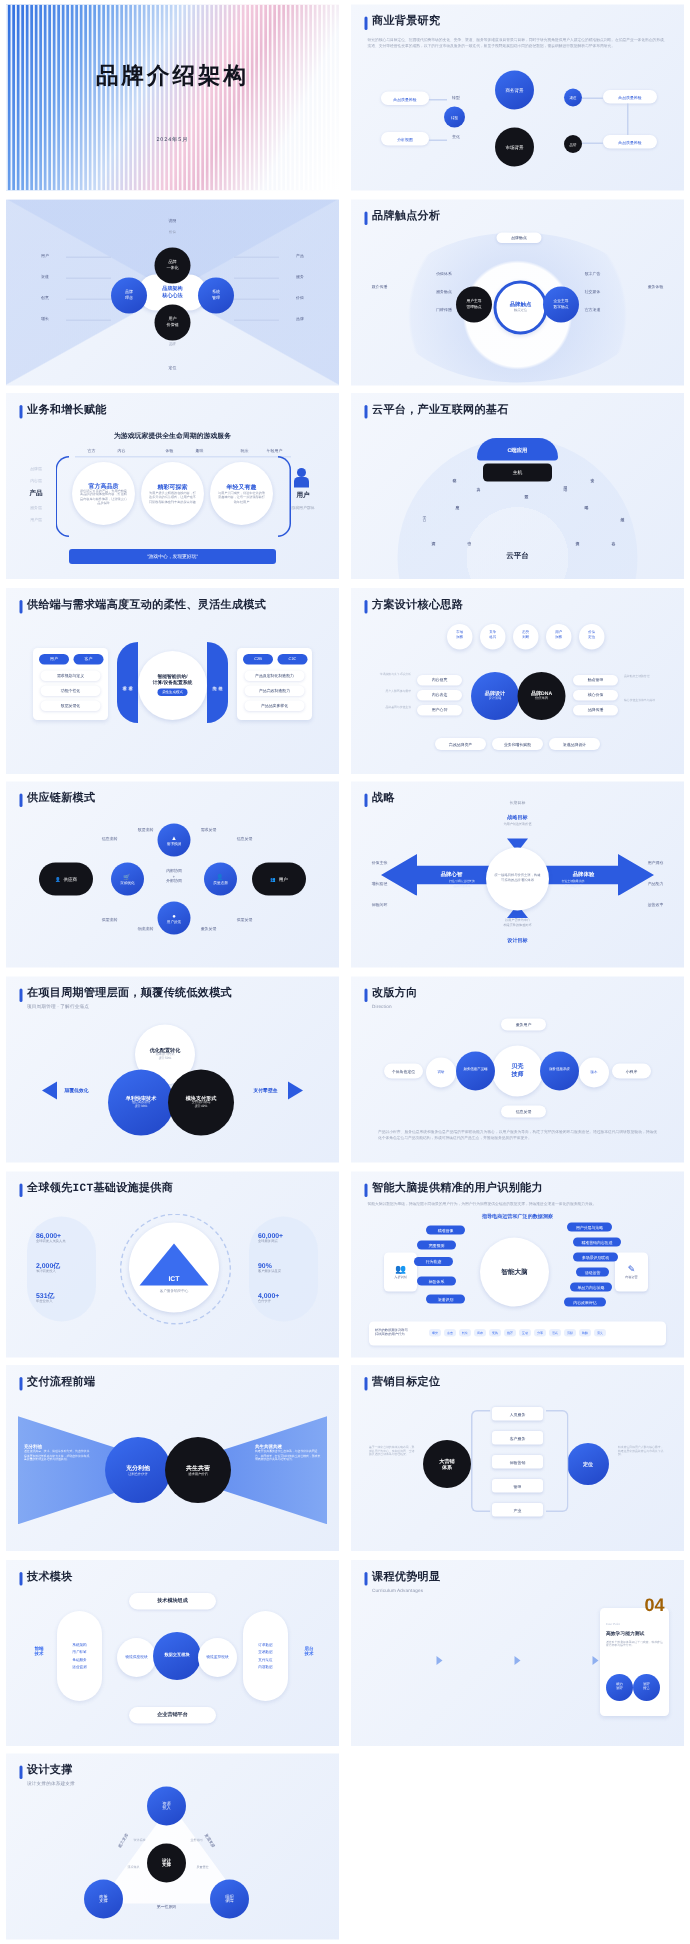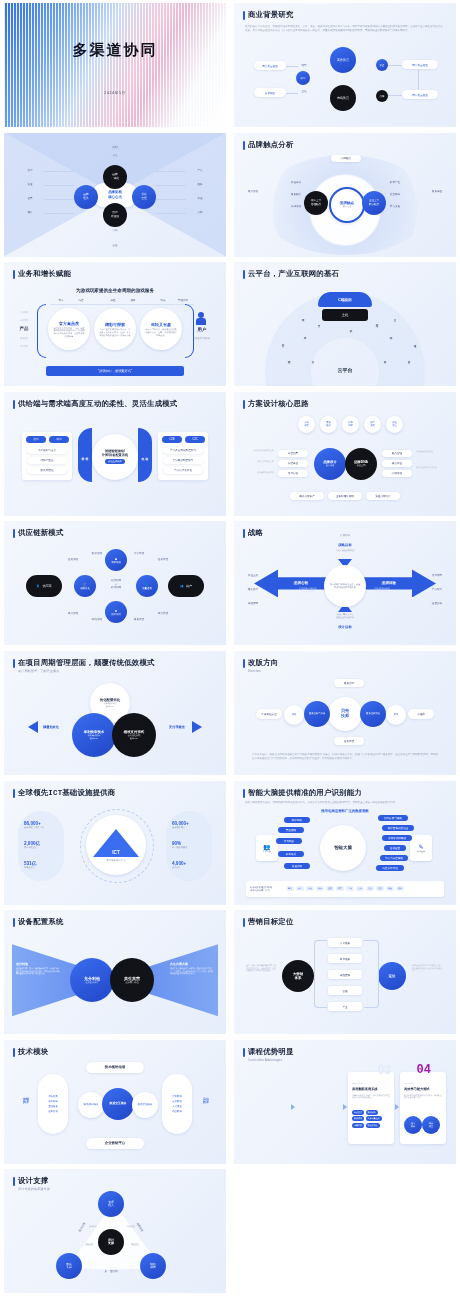--- a/index.html
+++ b/index.html
@@ -49,21 +49,21 @@
   .cover-title{position:absolute;left:0;right:0;top:38px;text-align:center;font-size:15px;font-weight:bold;color:#10131d;letter-spacing:2px;}
   .cover-date{position:absolute;left:0;right:0;top:88px;text-align:center;font-size:3.6px;color:#37415c;letter-spacing:.6px;}
 </style>
 </head>
 <body>
 
 <div class="gallery">
 
   <div class="slide cover">
     <div class="cover-bg"></div>
-    <div class="cover-title">多渠道协同</div>
+    <div class="cover-title">品牌介绍架构</div>
     <div class="cover-date">2024年5月</div>
   </div>
 
   <div class="slide">
     <div class="title-wrap">
       <i class="tbar"></i>
       <div>
           <div class="stitle">商业背景研究</div>
         </div>
     </div>
@@ -489,21 +489,21 @@
       <span style="font-size:2px;background:#eaf0fd;color:#3a6df0;border-radius:2px;padding:1px 2px;">活跃</span>
       <span style="font-size:2px;background:#eaf0fd;color:#3a6df0;border-radius:2px;padding:1px 2px;">沉默</span>
       <span style="font-size:2px;background:#eaf0fd;color:#3a6df0;border-radius:2px;padding:1px 2px;">唤醒</span>
       <span style="font-size:2px;background:#eaf0fd;color:#3a6df0;border-radius:2px;padding:1px 2px;">流失</span>
     </div>
   </div>
 
   <div class="slide">
     <div class="title-wrap">
       <i class="tbar"></i>
-      <div class="stitle">设备配置系统</div>
+      <div class="stitle">交付流程前端</div>
     </div>
     <div style="position:absolute;left:8px;top:34px;width:80px;height:72px;background:linear-gradient(90deg,#6f9bf2,#4d7eee);clip-path:polygon(0 0,100% 36%,100% 64%,0 100%);opacity:.85;"></div>
     <div style="position:absolute;left:134px;top:34px;width:80px;height:72px;background:linear-gradient(270deg,#6f9bf2,#4d7eee);clip-path:polygon(100% 0,0 36%,0 64%,100% 100%);opacity:.85;"></div>
     <div style="position:absolute;left:12px;top:52px;width:44px;">
       <div style="font-size:3px;font-weight:bold;color:#fff;">充分利他</div>
       <div style="font-size:1.9px;color:#eef3ff;line-height:2.6px;margin-top:1px;">通过资源共享、技术、渠道等多种方式，为合作伙伴提供更多的增长机会与能力支持，帮助合作伙伴实现高质量的长期业务增长与价值共创。</div>
     </div>
     <div style="position:absolute;left:166px;top:52px;width:44px;">
       <div style="font-size:3px;font-weight:bold;color:#fff;">共生共营共建</div>
       <div style="font-size:1.9px;color:#eef3ff;line-height:2.6px;margin-top:1px;">构建开放共赢的合作生态体系，与合作伙伴共同运营、共同成长，打造可持续的共生共营模式，形成长期稳定的合作关系与增长动力。</div>
@@ -566,36 +566,22 @@
   </div>
 
   <div class="slide">
     <div class="title-wrap">
       <i class="tbar"></i>
       <div>
         <div class="stitle">课程优势明显</div>
         <div class="ssub">Curriculum Advantages</div>
       </div>
     </div>
-    <div style="position:absolute;left:114px;top:32px;width:46px;height:72px;background:#fff;border-radius:3px;box-shadow:0 1px 3px rgba(40,70,160,.12);">
-      <div style="position:absolute;right:3px;top:-9px;font-size:12px;font-weight:bold;color:#e3ebfa;">03</div>
-      <div style="position:absolute;left:4px;top:10px;font-size:2px;color:#b9c2d6;">Three Point</div>
-      <div style="position:absolute;left:4px;top:15px;font-size:3.2px;font-weight:bold;color:#1e2944;">课程翻新案例实战</div>
-      <div style="position:absolute;left:4px;top:22px;width:38px;font-size:1.9px;color:#9aa3b8;line-height:2.6px;">以真实业务场景为蓝本，持续更新的案例库支撑学以致用的实战训练。</div>
-      <div style="position:absolute;left:4px;top:38px;width:38px;display:flex;flex-wrap:wrap;gap:1.5px;">
-        <span style="background:#2c5be0;color:#fff;font-size:2px;border-radius:4px;padding:1px 2px;">实战复盘</span>
-        <span style="background:#2c5be0;color:#fff;font-size:2px;border-radius:4px;padding:1px 2px;">案例解析</span>
-        <span style="background:#2c5be0;color:#fff;font-size:2px;border-radius:4px;padding:1px 2px;">案例演练</span>
-        <span style="background:#2c5be0;color:#fff;font-size:2px;border-radius:4px;padding:1px 2px;">业务场景还原</span>
-        <span style="background:#2c5be0;color:#fff;font-size:2px;border-radius:4px;padding:1px 2px;">场景模拟</span>
-        <span style="background:#2c5be0;color:#fff;font-size:2px;border-radius:4px;padding:1px 2px;">落地方法论</span>
-      </div>
-    </div>
     <div style="position:absolute;left:166px;top:32px;width:46px;height:72px;background:#fff;border-radius:3px;box-shadow:0 1px 3px rgba(40,70,160,.12);">
-      <div style="position:absolute;right:15px;top:-9px;font-size:12px;font-weight:bold;color:#a21caf;font-family:Liberation Mono, monospace;">04</div>
+      <div style="position:absolute;right:3px;top:-9px;font-size:12px;font-weight:bold;color:#a16207;">04</div>
       <div style="position:absolute;left:4px;top:10px;font-size:2px;color:#b9c2d6;">Four Point</div>
       <div style="position:absolute;left:4px;top:15px;font-size:3.2px;font-weight:bold;color:#1e2944;">高效学习能力测试</div>
       <div style="position:absolute;left:4px;top:22px;width:38px;font-size:1.9px;color:#9aa3b8;line-height:2.6px;">通过科学的测评体系评估学习成效，精准定位能力短板与提升方向。</div>
       <div class="circ blue" style="left:4px;top:44px;width:18px;height:18px;font-size:2.2px;white-space:pre-line;line-height:2.8px;">能力
 测评</div>
       <div class="circ blue" style="left:22px;top:44px;width:18px;height:18px;font-size:2.2px;white-space:pre-line;line-height:2.8px;">测评
 报告</div>
     </div>
     <div style="position:absolute;left:57px;top:64px;width:0;height:0;border-top:3px solid transparent;border-bottom:3px solid transparent;border-left:4px solid #8fb0f0;"></div>
     <div style="position:absolute;left:109px;top:64px;width:0;height:0;border-top:3px solid transparent;border-bottom:3px solid transparent;border-left:4px solid #8fb0f0;"></div>

